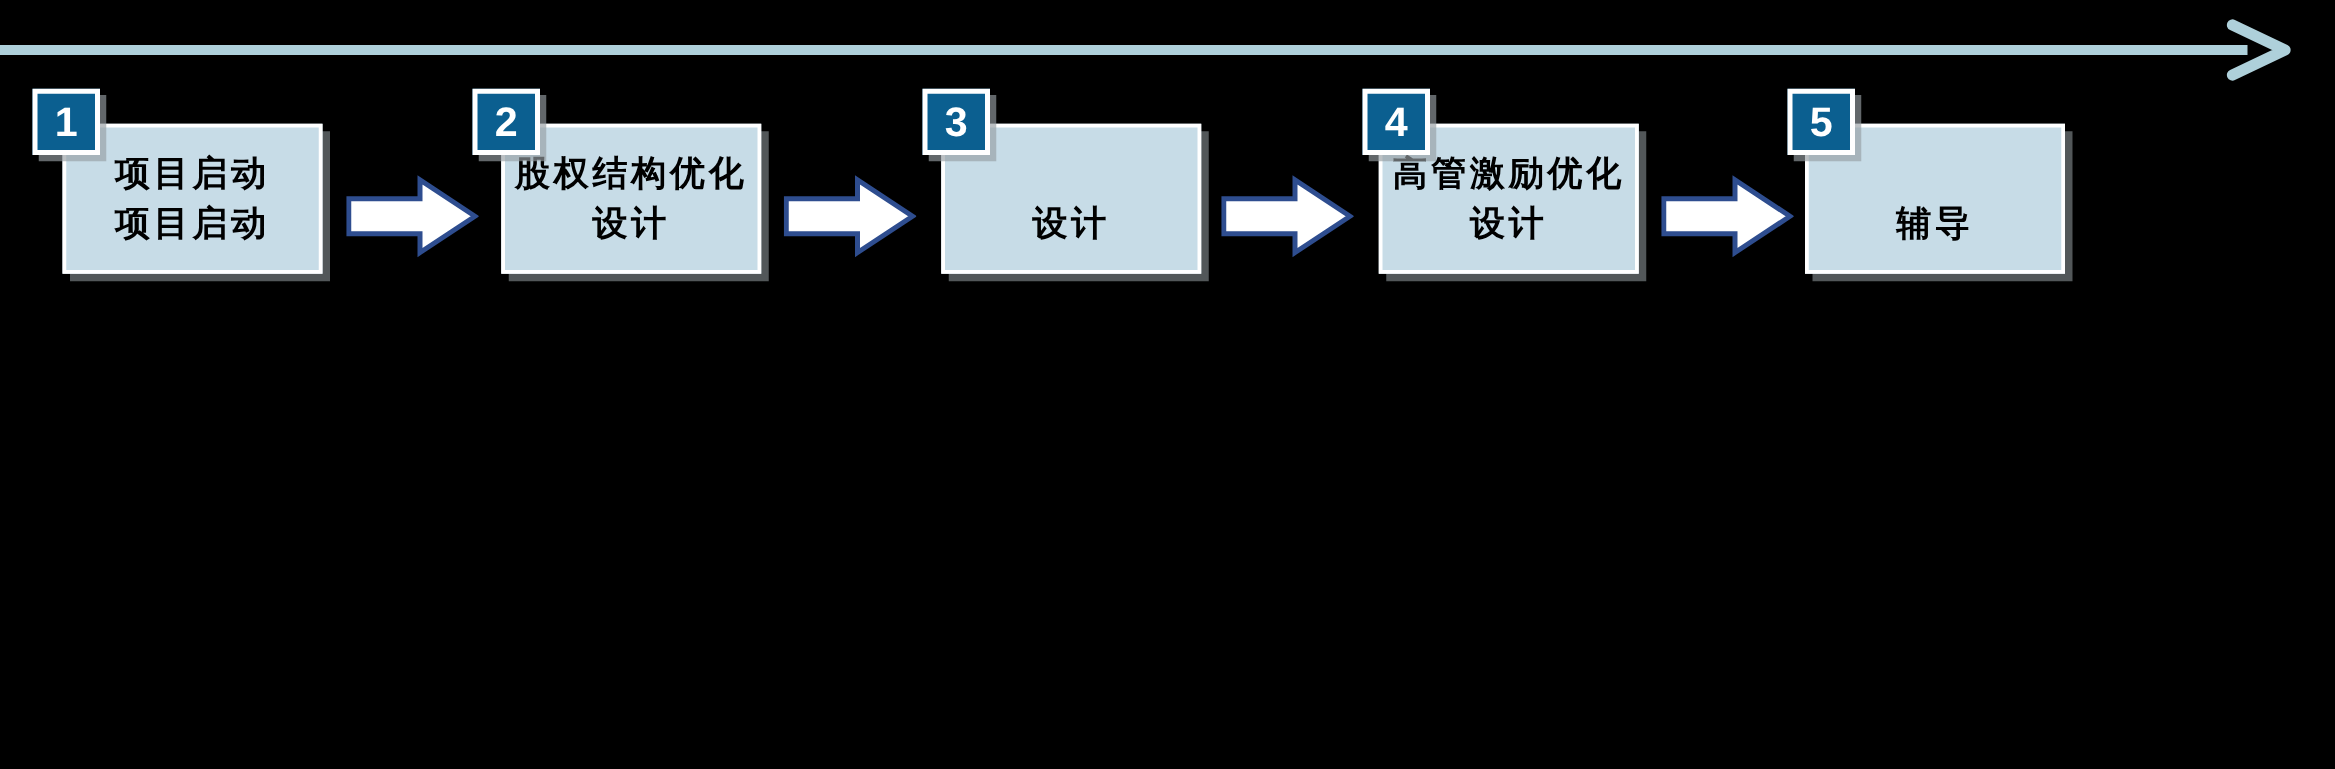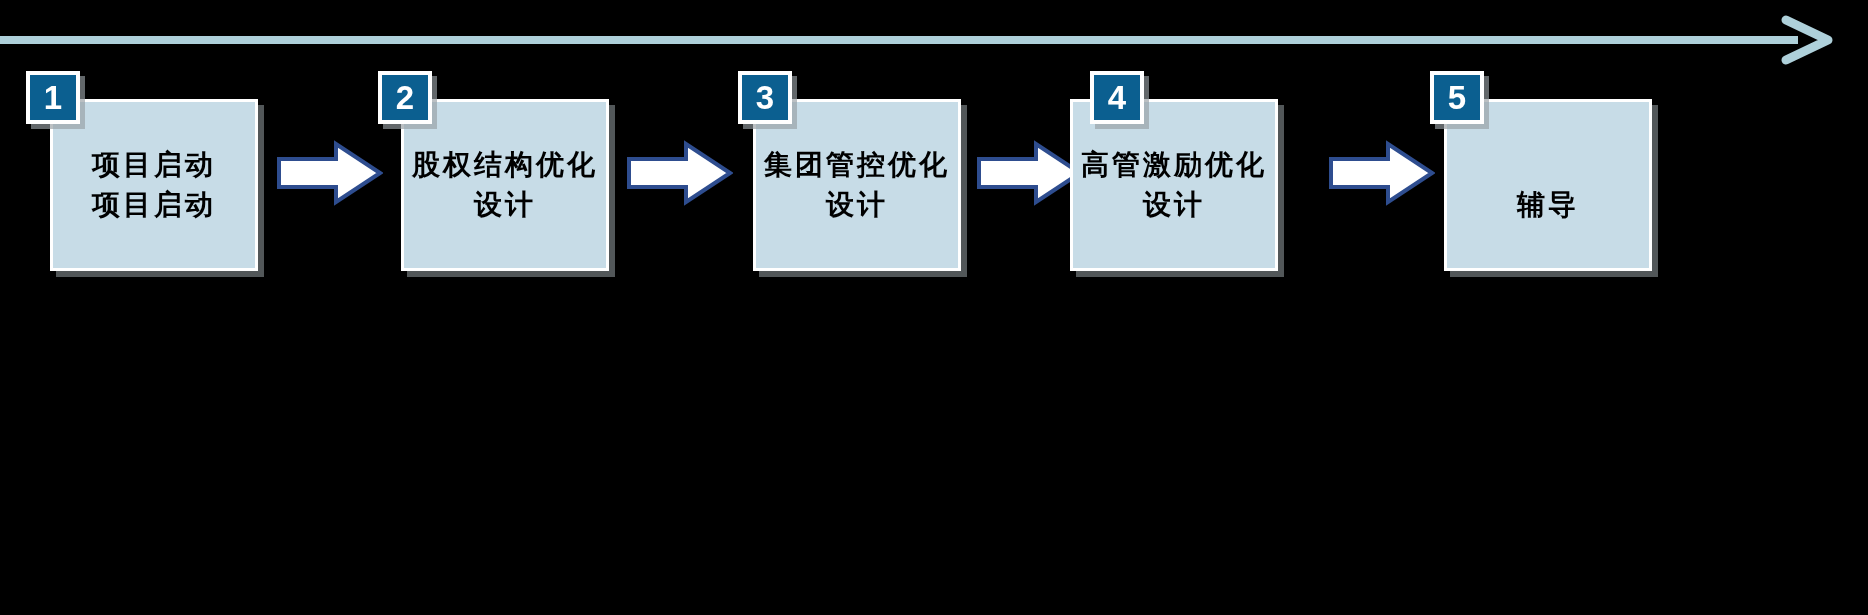--- a/index.html
+++ b/index.html
@@ -23,21 +23,21 @@
     left: 0;
     top: 0;
     width: 1868px;
     height: 80px;
   }
   
   .step-box {
     position: absolute;
     top: 99px;
     width: 208px;
-    height: 172px;
+    height: 120px;
     box-sizing: border-box;
     background: #c7dce7;
     border: 3px solid #ffffff;
     box-shadow: 6px 6px 0 rgba(150,158,163,0.55);
     display: flex;
     align-items: center;
     justify-content: center;
     text-align: center;
   }
   .step-label {
@@ -66,21 +66,21 @@
     color: #ffffff;
     font-family: "Liberation Sans", sans-serif;
     font-weight: bold;
     font-size: 33px;
     line-height: 1;
   }
   
   .box-1 { left: 50px; }
   .box-2 { left: 401px; }
   .box-3 { left: 753px; }
-  .box-4 { left: 1070px; }
+  .box-4 { left: 1103px; }
   .box-5 { left: 1444px; }
   .badge-1 { left: 26px; }
   .badge-2 { left: 378px; }
   .badge-3 { left: 738px; }
   .badge-4 { left: 1090px; }
   .badge-5 { left: 1430px; }
   
   .flow-arrow {
     position: absolute;
     top: 140px;
@@ -125,21 +125,21 @@
   <div class="badge badge-2">
     <span class="badge-number">2</span>
   </div>
 
   <svg class="flow-arrow fa-2" viewBox="0 0 106 66" xmlns="http://www.w3.org/2000/svg">
     <polygon points="2,19 59,19 59,4 103,33 59,62 59,47 2,47" fill="#ffffff" stroke="#2e4d8f" stroke-width="4" stroke-linejoin="miter"></polygon>
   </svg>
 
   <div class="step-box box-3">
     <div class="step-label">
-      <span>集团管控优化</span><br>
+      <br>
       <span>设计</span>
     </div>
   </div>
   <div class="badge badge-3">
     <span class="badge-number">3</span>
   </div>
 
   <svg class="flow-arrow fa-3" viewBox="0 0 106 66" xmlns="http://www.w3.org/2000/svg">
     <polygon points="2,19 59,19 59,4 103,33 59,62 59,47 2,47" fill="#ffffff" stroke="#2e4d8f" stroke-width="4" stroke-linejoin="miter"></polygon>
   </svg>

